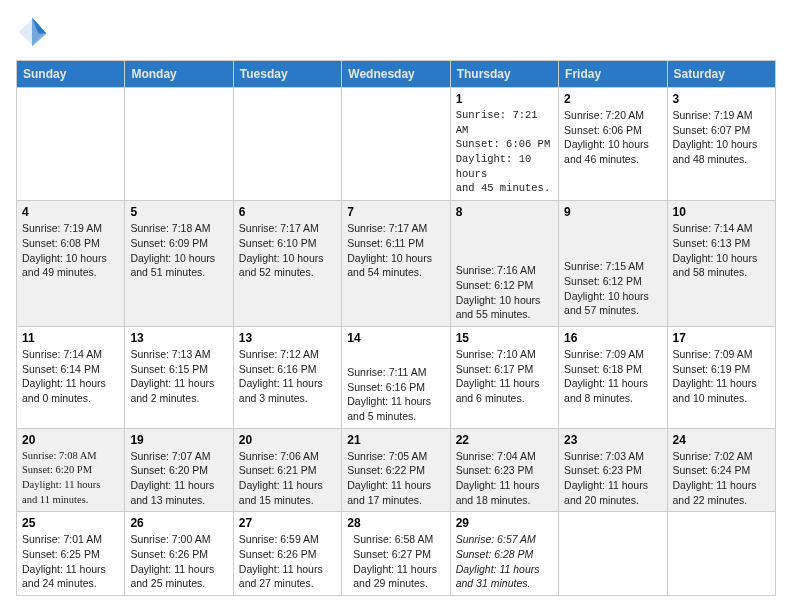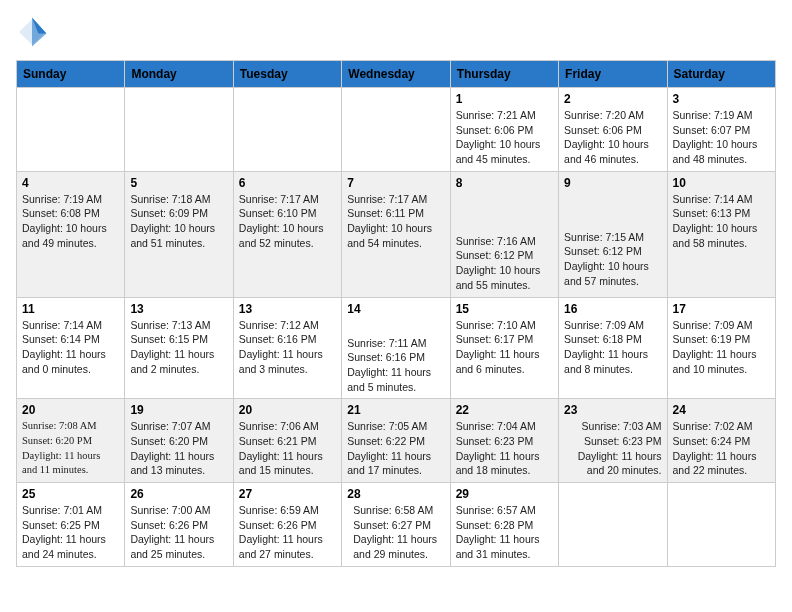--- a/index.html
+++ b/index.html
@@ -46,21 +46,21 @@
       font-size: 16px;
       color: #555;
     }
     table {
       width: 100%;
       border-collapse: collapse;
       font-size: 11px;
     }
     thead tr th {
       background-color: #2979c8;
-      color: #000000;
+      color: #e5e5e5;
       text-align: left;
       padding: 6px 6px;
       font-size: 12px;
       font-weight: bold;
       border: 1px solid #ccc;
     }
     tbody tr td {
       border: 1px solid #ccc;
       vertical-align: top;
       padding: 4px 5px;
@@ -122,21 +122,21 @@
       </tr>
   </thead>
   <tbody id="calendar-body">
   <tr>
         <td class="empty-cell"></td>
         <td class="empty-cell"></td>
         <td class="empty-cell"></td>
         <td class="empty-cell"></td>
         <td>
           <span class="day-num">1</span>
-          <div class="day-info" style="white-space: pre-line;">Sunrise: 7:21 AM
+          <div class="day-info" style="white-space: pre-line; font-family: Liberation Mono, monospace;">Sunrise: 7:21 AM
 Sunset: 6:06 PM
 Daylight: 10 hours
 and 45 minutes.</div>
         </td>
         <td>
           <span class="day-num">2</span>
           <div class="day-info" style="white-space: pre-line;">Sunrise: 7:20 AM
 Sunset: 6:06 PM
 Daylight: 10 hours
 and 46 minutes.</div>
@@ -282,21 +282,21 @@
         </td>
         <td>
           <span class="day-num">22</span>
           <div class="day-info" style="white-space: pre-line;">Sunrise: 7:04 AM
 Sunset: 6:23 PM
 Daylight: 11 hours
 and 18 minutes.</div>
         </td>
         <td>
           <span class="day-num">23</span>
-          <div class="day-info" style="white-space: pre-line; text-align: right;">Sunrise: 7:03 AM
+          <div class="day-info" style="white-space: pre-line;">Sunrise: 7:03 AM
 Sunset: 6:23 PM
 Daylight: 11 hours
 and 20 minutes.</div>
         </td>
         <td>
           <span class="day-num">24</span>
           <div class="day-info" style="white-space: pre-line;">Sunrise: 7:02 AM
 Sunset: 6:24 PM
 Daylight: 11 hours
 and 22 minutes.</div>
@@ -326,21 +326,21 @@
         </td>
         <td>
           <span class="day-num">28</span>
           <div class="day-info" style="white-space: pre-line; margin-left: 6px;">Sunrise: 6:58 AM
 Sunset: 6:27 PM
 Daylight: 11 hours
 and 29 minutes.</div>
         </td>
         <td>
           <span class="day-num">29</span>
-          <div class="day-info" style="white-space: pre-line;">Sunrise: 6:57 AM
+          <div class="day-info" style="white-space: pre-line; font-style: italic;">Sunrise: 6:57 AM
 Sunset: 6:28 PM
 Daylight: 11 hours
 and 31 minutes.</div>
         </td>
         <td class="empty-cell"></td>
         <td class="empty-cell"></td>
       </tr>
     </tbody>
 </table>
 

